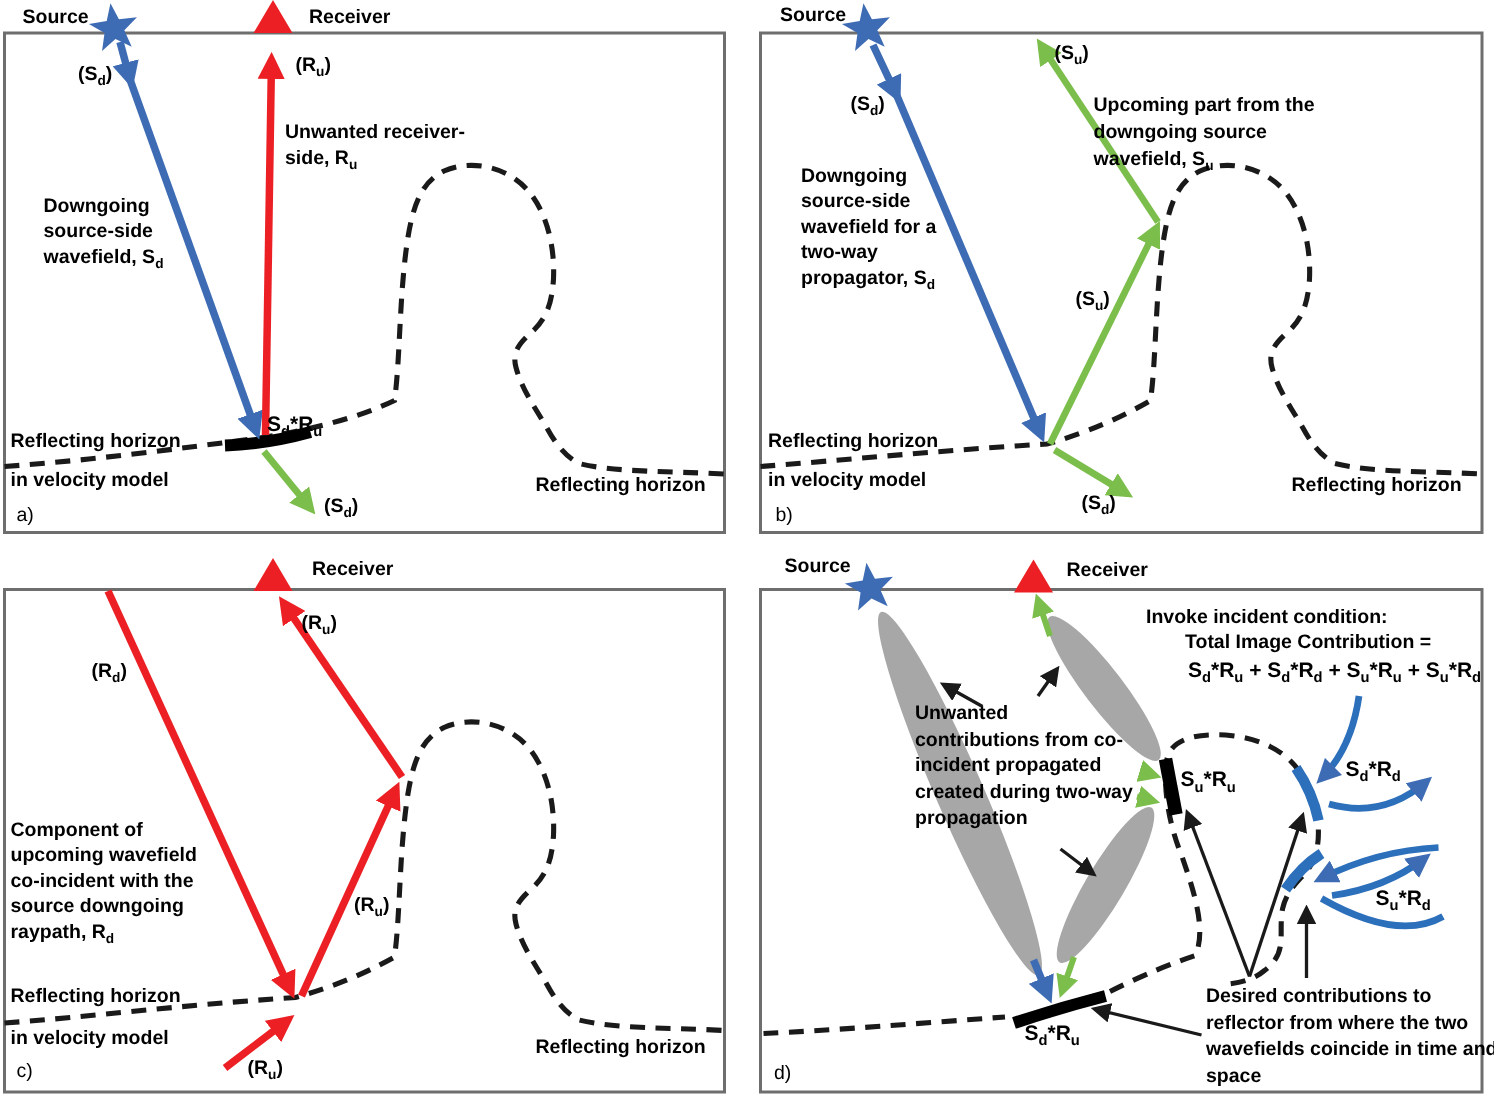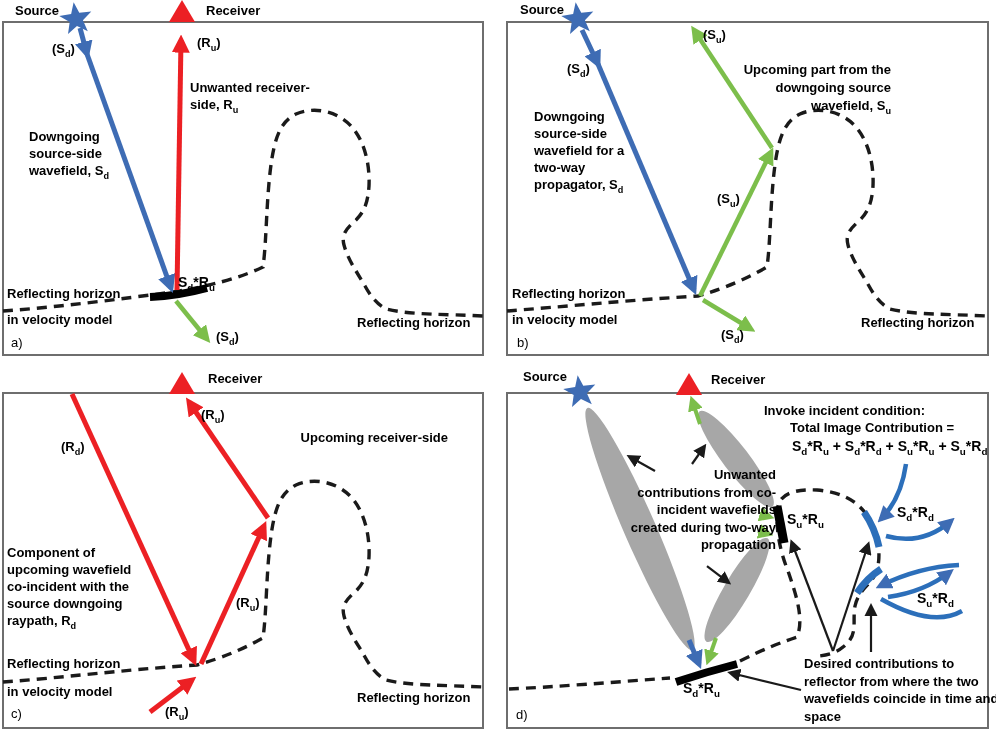--- a/index.html
+++ b/index.html
@@ -2,21 +2,21 @@
 <html><head>
 <meta charset="utf-8">
 <style>
   html,body{margin:0;padding:0;}
   body{width:996px;height:732px;position:relative;background:#fff;
        font-family:"Liberation Sans",sans-serif;overflow:hidden;}
   #fig{position:absolute;left:0;top:0;z-index:0;}
   .t{position:absolute;z-index:2;font-weight:700;font-size:13px;color:#000000;
      white-space:nowrap;line-height:16px;}
   .t sub{font-size:0.7em;}
-  .c{text-align:right;}
+  .c{text-align:left;}
   .sm{font-size:14px;}
   .reg{font-weight:400;}
   .blk .ln{white-space:nowrap;}
 </style>
 </head>
 <body>
 
 <svg id="fig" width="996" height="732" viewBox="0 0 996 732">
   <defs>
     <marker id="mB" viewBox="0 0 10 10" refX="7" refY="5" markerWidth="3.6" markerHeight="3.6" orient="auto">
@@ -139,21 +139,20 @@
 <div class="t" style="left:717px;top:191px">(S<sub>u</sub>)</div>
 <div class="t" style="left:721px;top:327px">(S<sub>d</sub>)</div>
 <div class="t" style="left:512px;top:286px">Reflecting horizon</div>
 <div class="t" style="left:512px;top:312px">in velocity model</div>
 <div class="t reg" style="left:517px;top:335px">b)</div>
 <div class="t" style="left:861px;top:315px">Reflecting horizon</div>
 
 <div class="t" style="left:208px;top:371px">Receiver</div>
 <div class="t" style="left:201px;top:407px">(R<sub>u</sub>)</div>
 <div class="t blk c" style="left:222px;top:429px;width:226px;line-height:17px">
-  <div class="ln">Upcoming receiver-side</div>
 </div>
 <div class="t" style="left:61px;top:439px">(R<sub>d</sub>)</div>
 <div class="t blk" style="left:7px;top:544px;line-height:17px">
   <div class="ln">Component of</div>
   <div class="ln">upcoming wavefield</div>
   <div class="ln">co-incident with the</div>
   <div class="ln">source downgoing</div>
   <div class="ln">raypath, R<sub>d</sub></div>
 </div>
 <div class="t" style="left:236px;top:595px">(R<sub>u</sub>)</div>
@@ -164,21 +163,21 @@
 <div class="t" style="left:357px;top:690px">Reflecting horizon</div>
 
 <div class="t" style="left:523px;top:369px">Source</div>
 <div class="t" style="left:711px;top:372px">Receiver</div>
 <div class="t" style="left:764px;top:403px">Invoke incident condition:</div>
 <div class="t" style="left:790px;top:420px">Total Image Contribution =</div>
 <div class="t sm" style="left:792px;top:438px">S<sub>d</sub>*R<sub>u</sub> + S<sub>d</sub>*R<sub>d</sub> + S<sub>u</sub>*R<sub>u</sub> + S<sub>u</sub>*R<sub>d</sub></div>
 <div class="t blk c" style="left:610px;top:466px;width:166px;line-height:17.5px">
   <div class="ln">Unwanted</div>
   <div class="ln">contributions from co-</div>
-  <div class="ln">incident wavefields</div>
+  <div class="ln">incident propagated</div>
   <div class="ln">created during two-way</div>
   <div class="ln">propagation</div>
 </div>
 <div class="t sm" style="left:787px;top:511px">S<sub>u</sub>*R<sub>u</sub></div>
 <div class="t sm" style="left:897px;top:504px">S<sub>d</sub>*R<sub>d</sub></div>
 <div class="t sm" style="left:917px;top:590px">S<sub>u</sub>*R<sub>d</sub></div>
 <div class="t sm" style="left:683px;top:680px">S<sub>d</sub>*R<sub>u</sub></div>
 <div class="t blk" style="left:804px;top:655px;line-height:17.5px">
   <div class="ln">Desired contributions to</div>
   <div class="ln">reflector from where the two</div>

